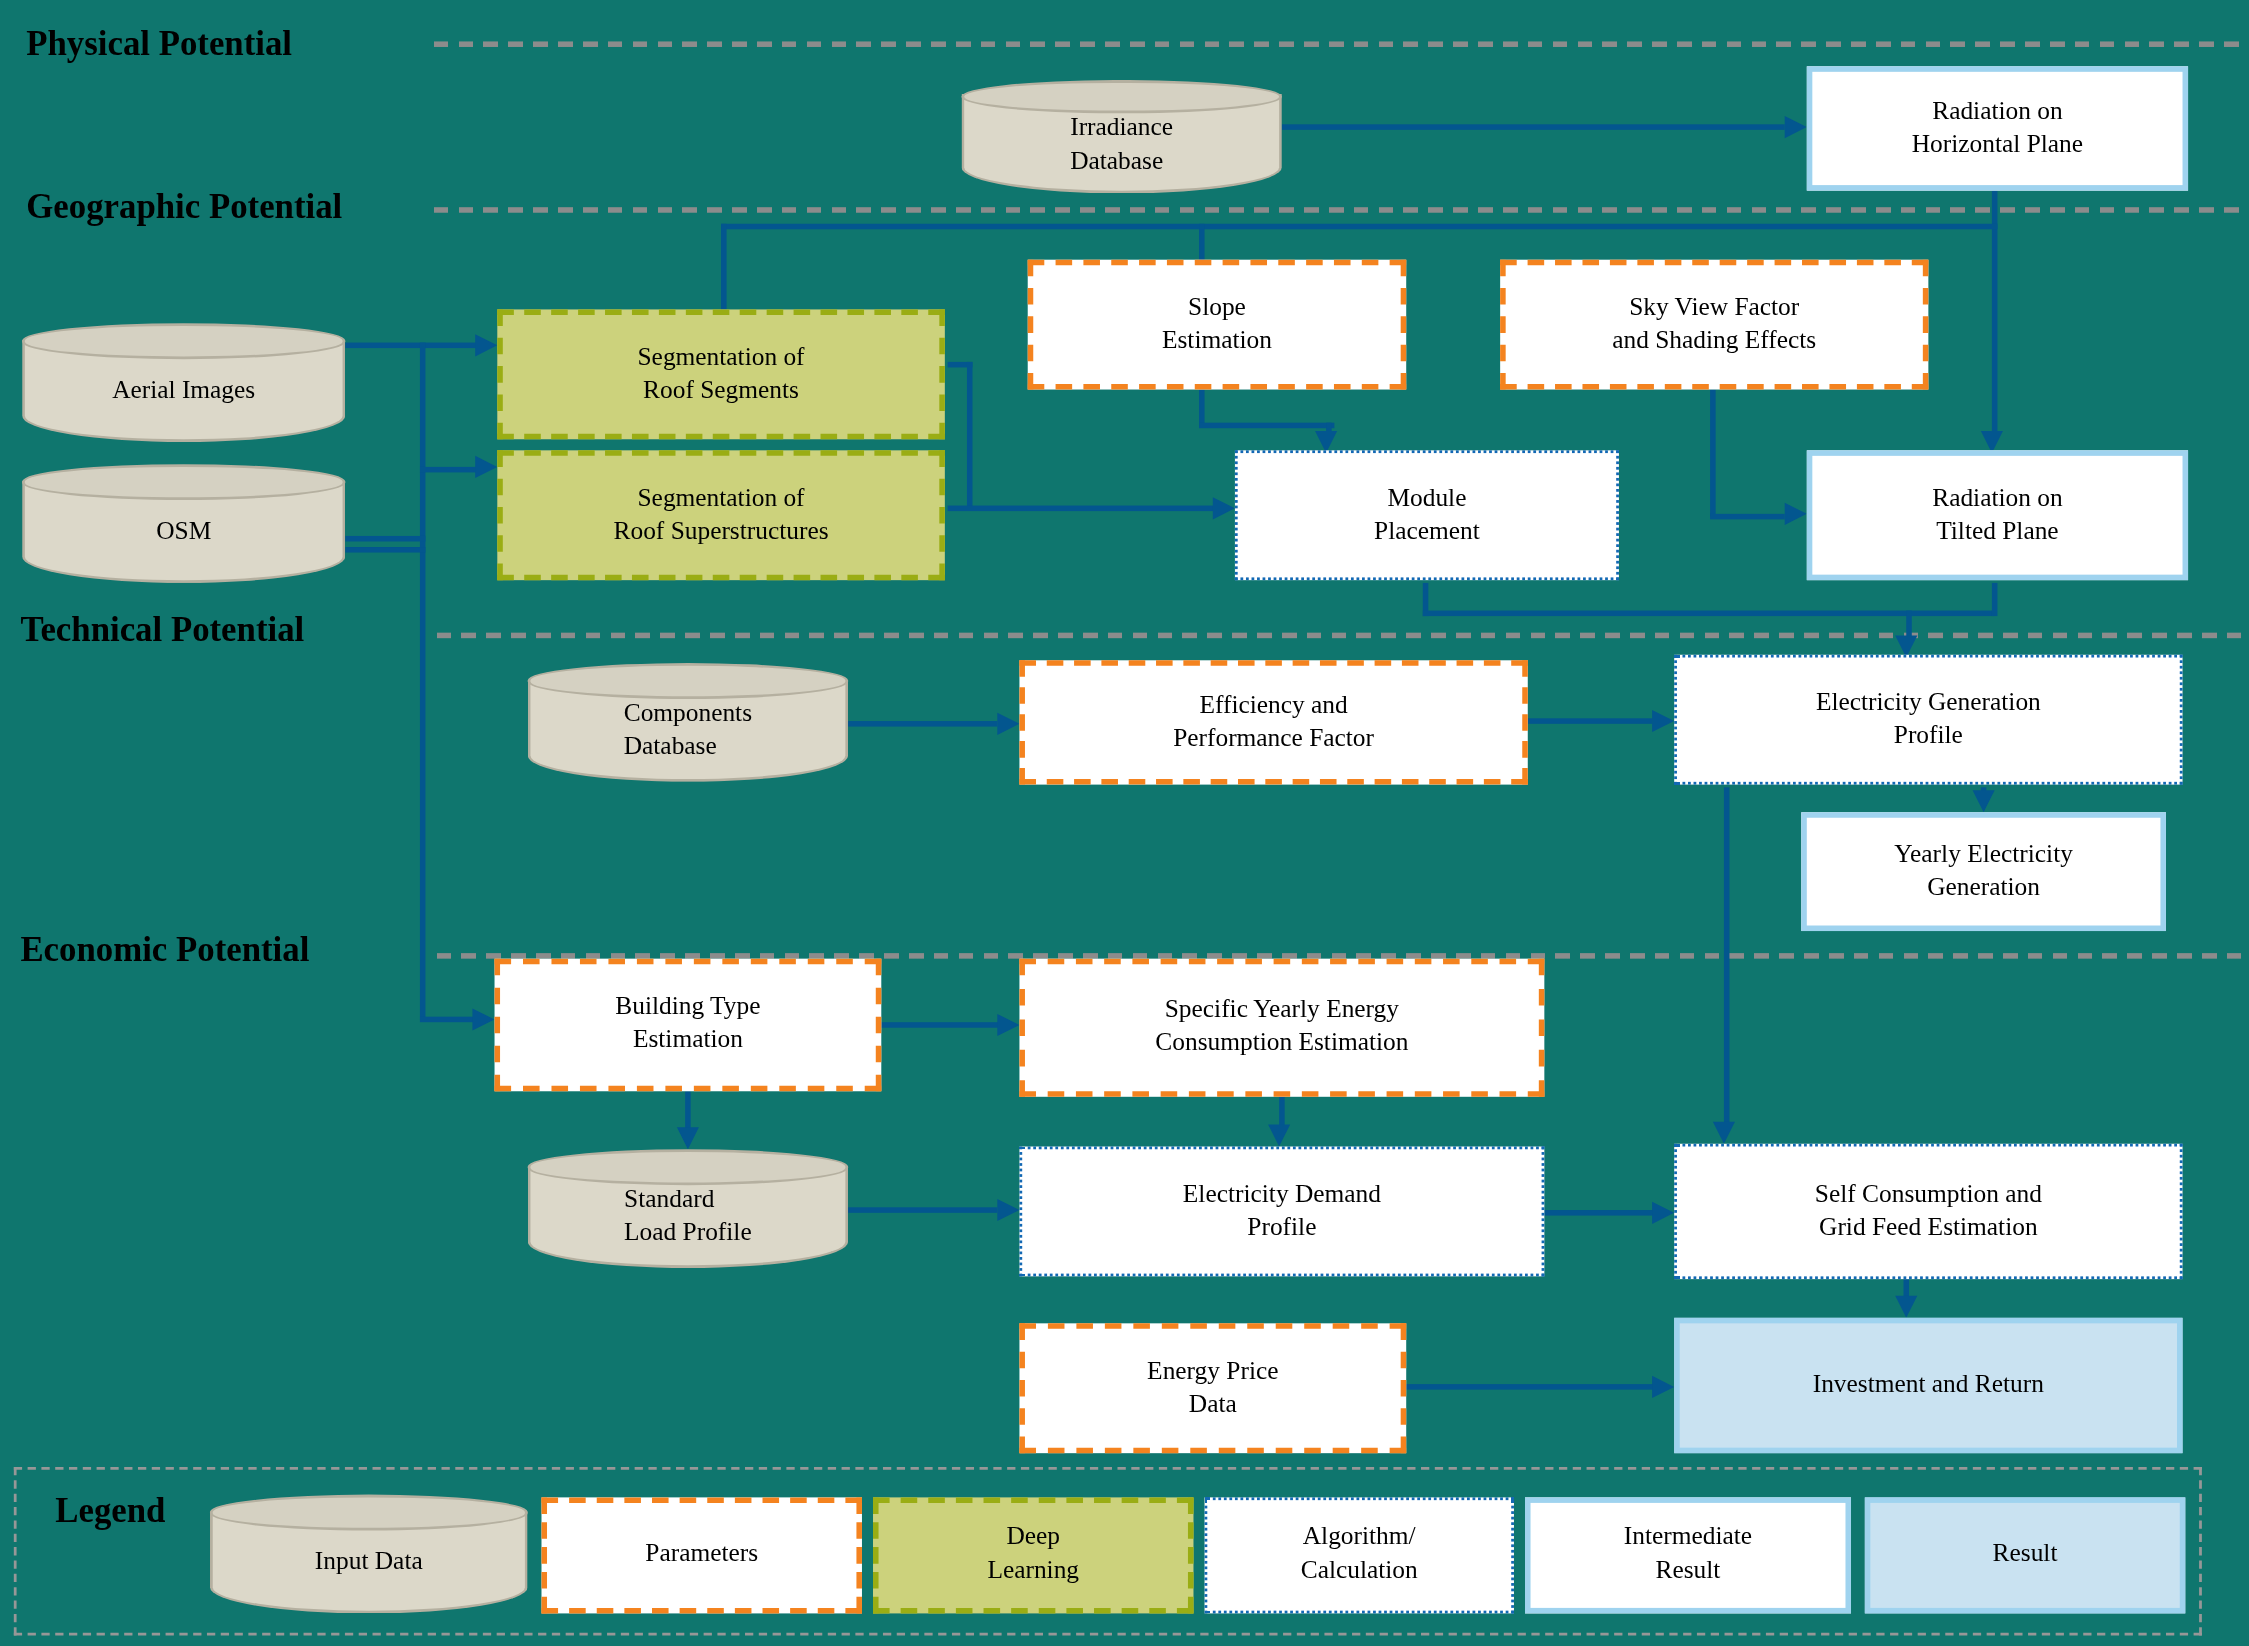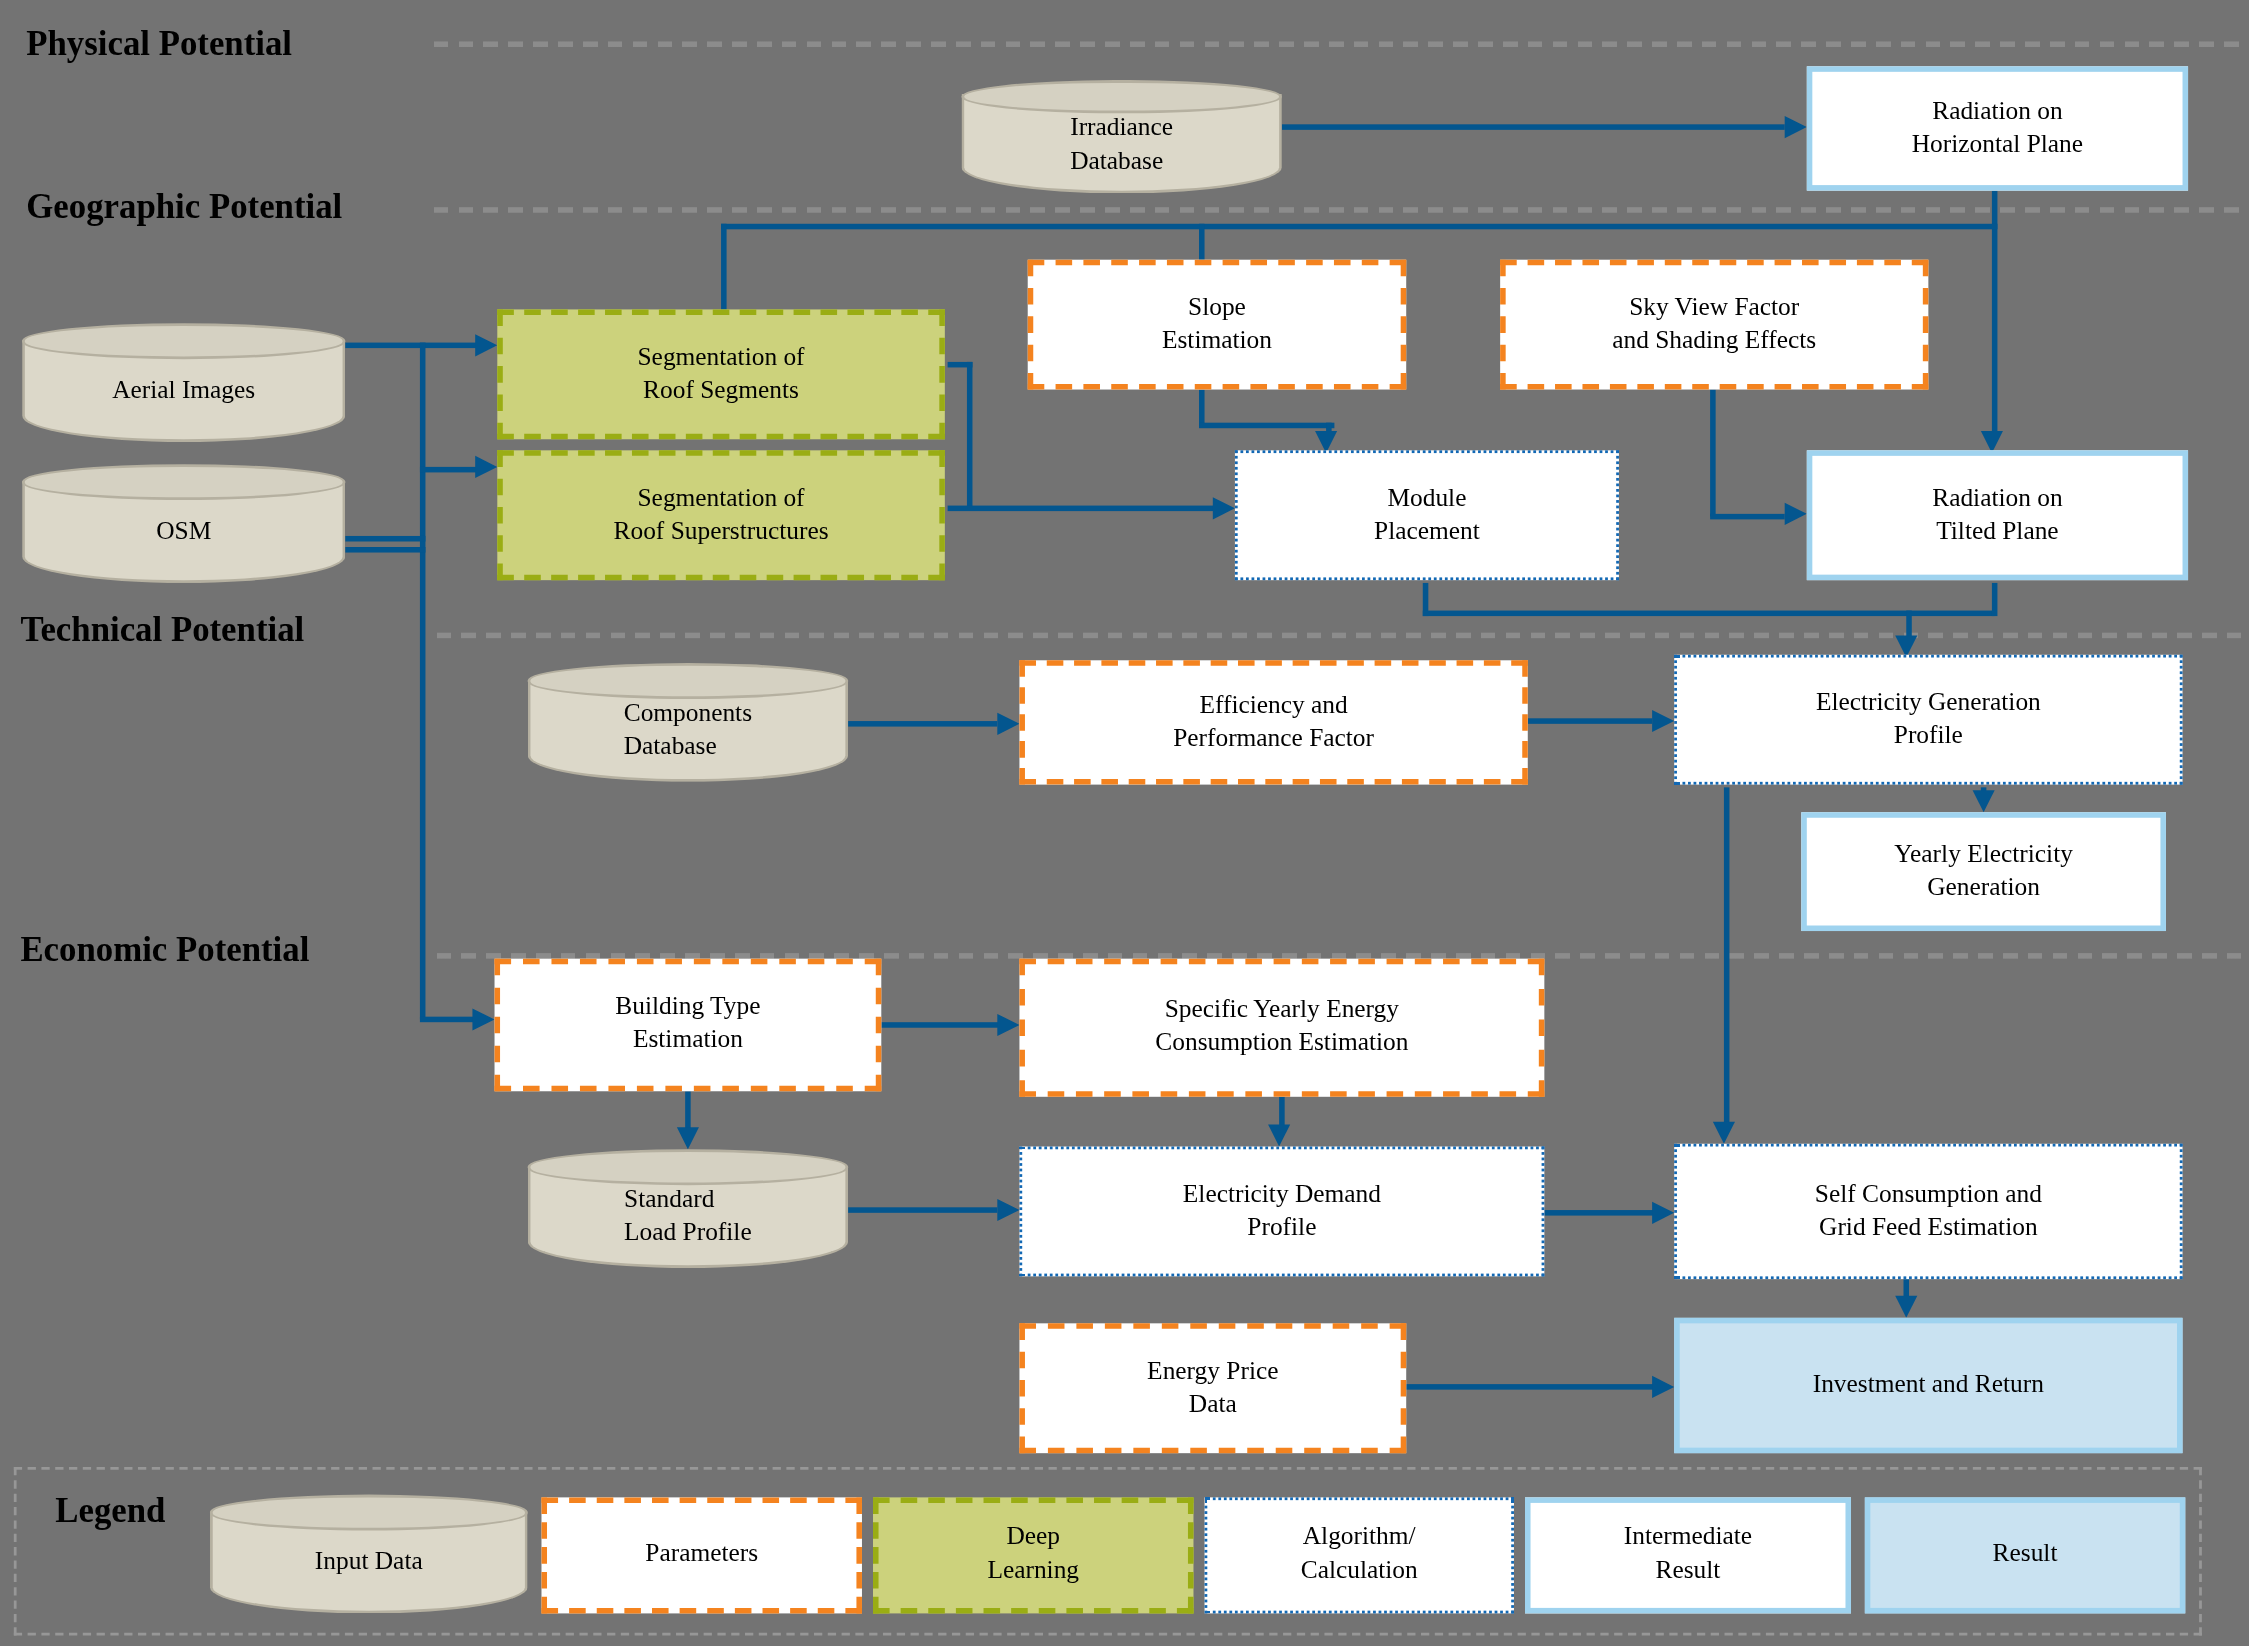--- a/index.html
+++ b/index.html
@@ -1,16 +1,16 @@
 <!DOCTYPE html>
 <html style="font-size:8.4px"><head>
 <meta charset="utf-8">
 <style>
   html,body{margin:0;padding:0;background:#ffffff;}
-  #viewport{position:relative;width:2250px;height:1647px;overflow:hidden;background:#737373;}
+  #viewport{position:relative;width:2250px;height:1647px;overflow:hidden;background:#0f766e;}
   #stage{
     position:absolute;left:0;top:0;width:814px;height:596px;
     transform:scale(2.7627);transform-origin:0 0;
     font-family:"Liberation Serif","DejaVu Serif",serif;color:#000;
   }
   :root{
     --line:#03568f;
     --orange:#f4831f;
     --dotblue:#1268b4;
     --ltblue:#9fd3ef;

